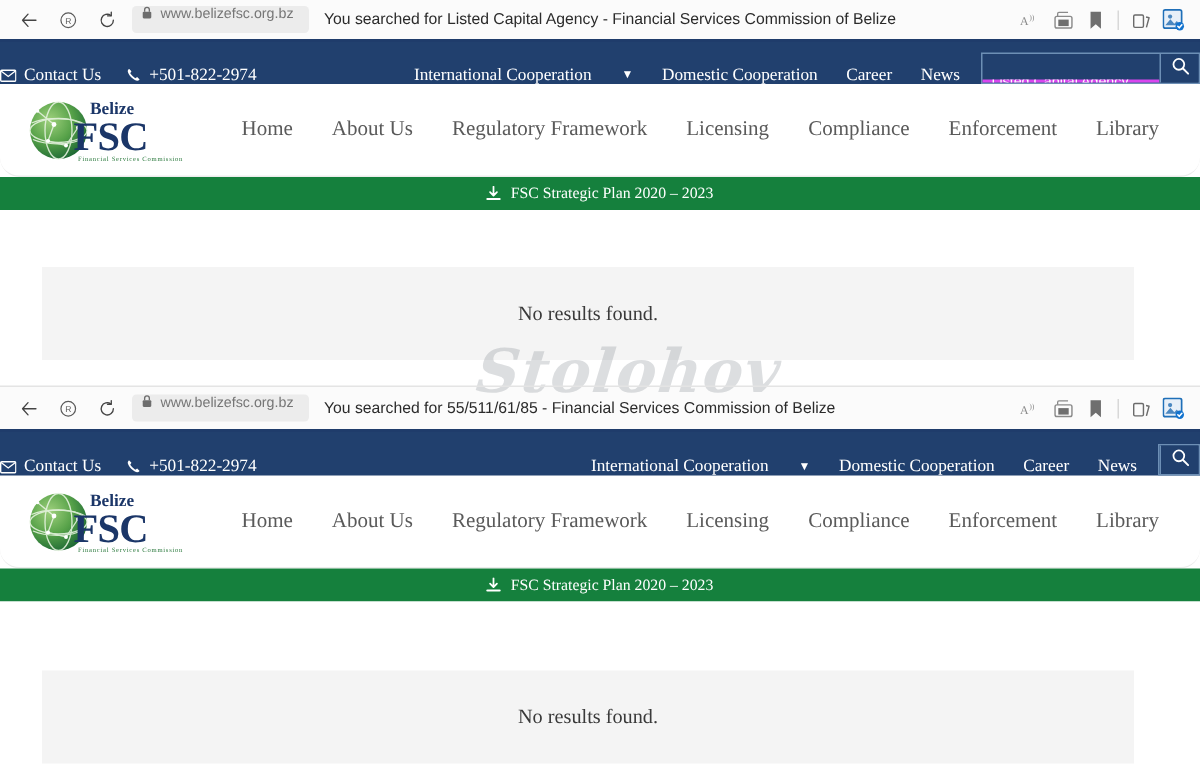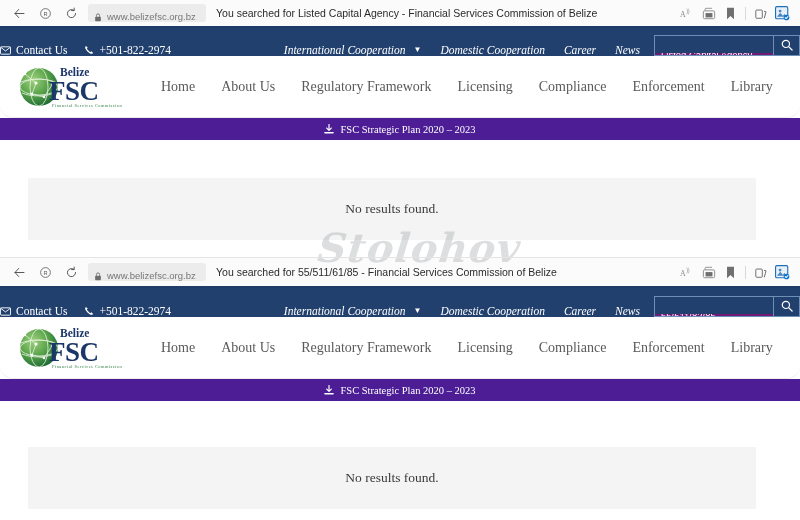--- a/index.html
+++ b/index.html
@@ -48,21 +48,21 @@
     color: #4a4a4a;
     flex: none;
   }
   .nav-btn svg { display:block; }
 
   .omnibox {
     height: 18px;
     background: #ececec;
     border-radius: 3px;
     display: flex;
-    align-items: flex-end;
+    align-items: flex-start;
     padding: 0 8px 0 6px;
     margin-left: 4px;
     flex: none;
     width: 118px;
   }
   .omnibox .lock { margin-right: 5px; display:flex; }
   .omnibox .url {
     font-size: 9.5px;
     color: #767676;
     font-family: "Liberation Sans", sans-serif;
@@ -117,35 +117,34 @@
   .tb-item .gi { display:flex; align-items:center; }
 
   .topbar-center {
     display: flex; align-items: center; gap: 19px;
     margin-left: auto; margin-right: 14px;
   }
   .tb-link {
     color: #ffffff;
     font-family: "Liberation Serif", serif;
     font-size: 11.5px;
-    display: flex; align-items: center; gap: 8px;
-    white-space: nowrap;
-    font-style: italic;
+    display: flex; align-items: center; gap: 20px;
+    white-space: nowrap;
   }
   .caret { font-size: 8px; line-height:1; }
 
   .searchwrap {
     display: flex; align-items: stretch;
     height: 21px;
     flex: none;
     border: 1px solid #6d8fb5;
   }
   .searchfield {
     width: 118px;
-    background: #701a75;
+    background: #d946ef;
     color: #ffffff;
     font-size: 9.5px;
     font-family: "Liberation Sans", sans-serif;
     display: flex; align-items: center;
     padding: 0 6px;
     white-space: nowrap;
     overflow: hidden;
     margin-top: 17px;
   }
   .searchbtn {
@@ -172,21 +171,21 @@
   .mainnav { display: flex; align-items: center; gap: 26px; margin-left: 25px; }
   .mn-item {
     font-family: "Liberation Serif", serif;
     font-size: 14px;
     color: #5a5a5a;
     white-space: nowrap;
   }
 
   
   .strategic {
-    background: #4c1d95;
+    background: #15803d;
     height: 22px;
     display: flex; align-items: center; justify-content: center;
     gap: 6px;
     color: #ffffff;
     font-family: "Liberation Serif", serif;
     font-size: 10.5px;
   }
   .strategic .dl { display:flex; align-items:center; }
 
   
@@ -489,21 +488,20 @@
           <span>Domestic Cooperation</span>
         </span>
         <span class="tb-link">
           <span>Career</span>
         </span>
         <span class="tb-link">
           <span>News</span>
         </span>
       </div>
       <div class="searchwrap">
-        <span class="searchfield" placeholder="Search">55/511/82/85</span>
         <span class="searchbtn">
           <span>
             <svg width="12" height="12" viewBox="0 0 13 13">
                 <circle cx="5.3" cy="5.3" r="3.9" fill="none" stroke="#fff" stroke-width="1.3"></circle>
                 <path d="M8.3 8.3 L12 12" stroke="#fff" stroke-width="1.4" stroke-linecap="round"></path>
               </svg>
           </span>
         </span>
       </div>
     </div>

